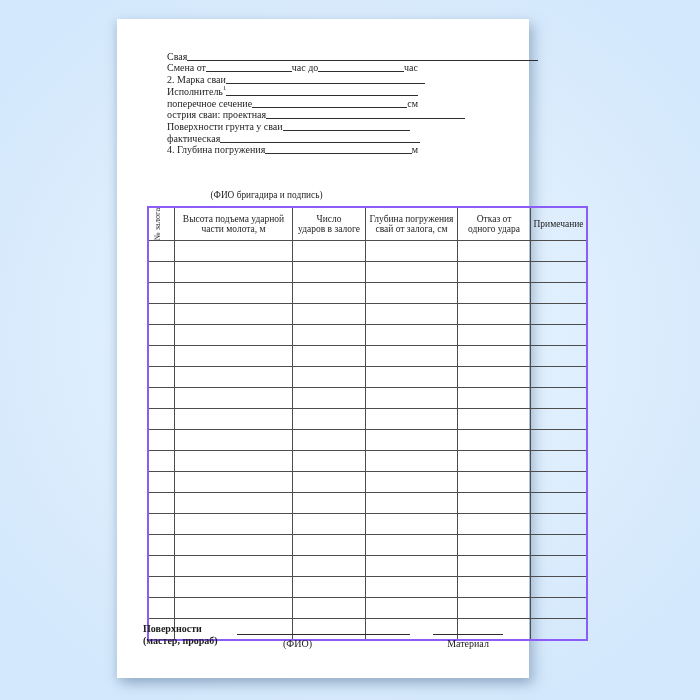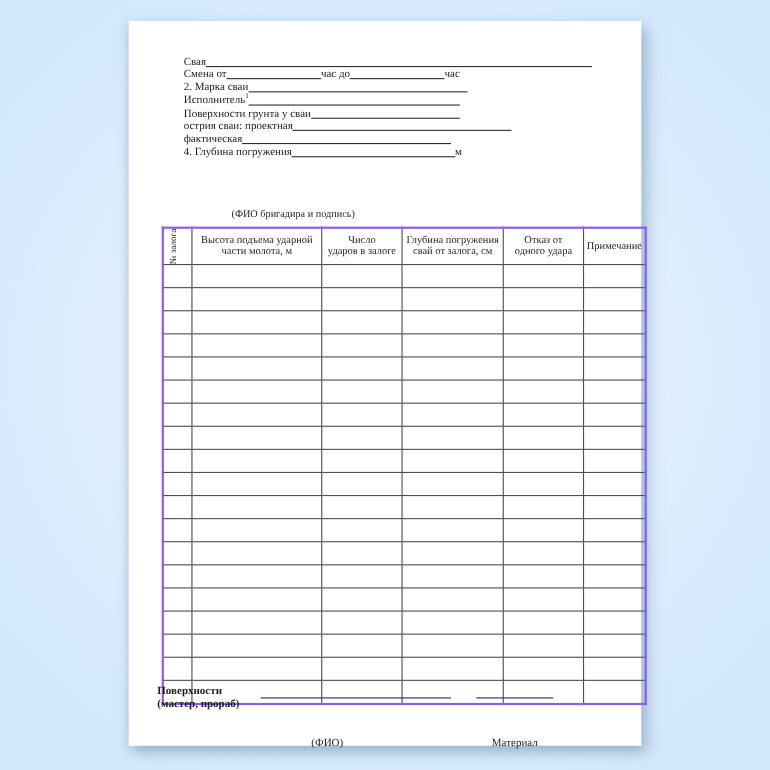--- a/index.html
+++ b/index.html
@@ -3,21 +3,21 @@
 <meta charset="utf-8">
 <style>
   html,body { margin:0; padding:0; }
   body {
     width:700px; height:700px; position:relative; overflow:hidden;
     font-family:"Liberation Serif","DejaVu Serif",serif;
     background:#d5e9fc;
     background-image:radial-gradient(ellipse 62% 58% at 50% 48%, #f0f8ff 0%, #e0effd 50%, #d3e8fc 100%);
   }
   .page {
-    position:absolute; left:117px; top:19px; width:466px; height:659px;
+    position:absolute; left:117px; top:19px; width:412px; height:659px;
     background:#ffffff; color:#1d1d1d;
     box-shadow:5px 6px 12px rgba(105,135,165,0.5), -2px 3px 8px rgba(130,155,185,0.28);
   }
   
   .form-top { position:absolute; left:50px; top:31px; }
   .fline { display:flex; align-items:flex-end; height:11.72px; font-size:10px; white-space:pre; }
   .ft { line-height:11px; }
   .fsup { font-size:6.5px; line-height:8px; align-self:flex-start; margin-top:-1px; }
   .fu { flex:1 1 auto; min-width:8px; border-bottom:1px solid #2e2e2e; margin-bottom:1px; }
   .fline:nth-child(1){width:371px}
@@ -57,39 +57,40 @@
   table.log th:nth-child(6){width:51px}
   .vert {
     position:absolute; left:50%; top:50%; width:36px; height:18px;
     margin-left:-18px; margin-top:-9px;
     transform:rotate(-90deg);
     font-size:8.3px; line-height:9px; text-align:center; white-space:normal;
   }
   
   .footer { position:absolute; left:26px; top:604px; display:flex; align-items:flex-start; font-size:10px; }
   .exec { font-weight:bold; line-height:12px; width:80px; }
-  .sigcol { display:flex; flex-direction:column;gap:32px; }
+  .sigcol { display:flex; flex-direction:column; }
   .sigcol.fio { margin-left:14px; width:173px; }
   .sigcol.sign { margin-left:23px; width:70px; }
   .sigline { height:11px; border-bottom:1px solid #2e2e2e; }
   .sigcap { text-align:center; font-size:10px; margin-top:3px; }
   .sigcol.fio .sigcap { transform:translateX(-26px); }
 </style>
 </head>
 <body>
 
 <div class="page">
 
   <div class="form-top">
       <div class="fline"><span class="ft">Свая</span><span class="fu"></span></div>
       <div class="fline"><span class="ft">Смена от</span><span class="fu"></span><span class="ft">час до</span><span class="fu"></span><span class="ft">час</span></div>
       <div class="fline"><span class="ft">2. Марка сваи</span><span class="fu"></span></div>
       <div class="fline"><span class="ft">Исполнитель</span><span class="fsup">1</span><span class="fu"></span></div>
+      <div class="fline"><span class="ft">поперечное сечение</span><span class="fu"></span><span class="ft">см</span></div>
+      <div class="fline"><span class="ft">острия сваи: проектная</span><span class="fu"></span></div>
       <div class="fline"><span class="ft">Поверхности грунта у сваи</span><span class="fu"></span></div>
-      <div class="fline"><span class="ft">острия сваи: проектная</span><span class="fu"></span></div>
       <div class="fline"><span class="ft">фактическая</span><span class="fu"></span></div>
       <div class="fline"><span class="ft">4. Глубина погружения</span><span class="fu"></span><span class="ft">м</span></div>
     </div>
 
   <div class="fio-caption">(ФИО бригадира и подпись)</div>
 
   <table class="log">
     <thead>
       <tr>
           <th>

